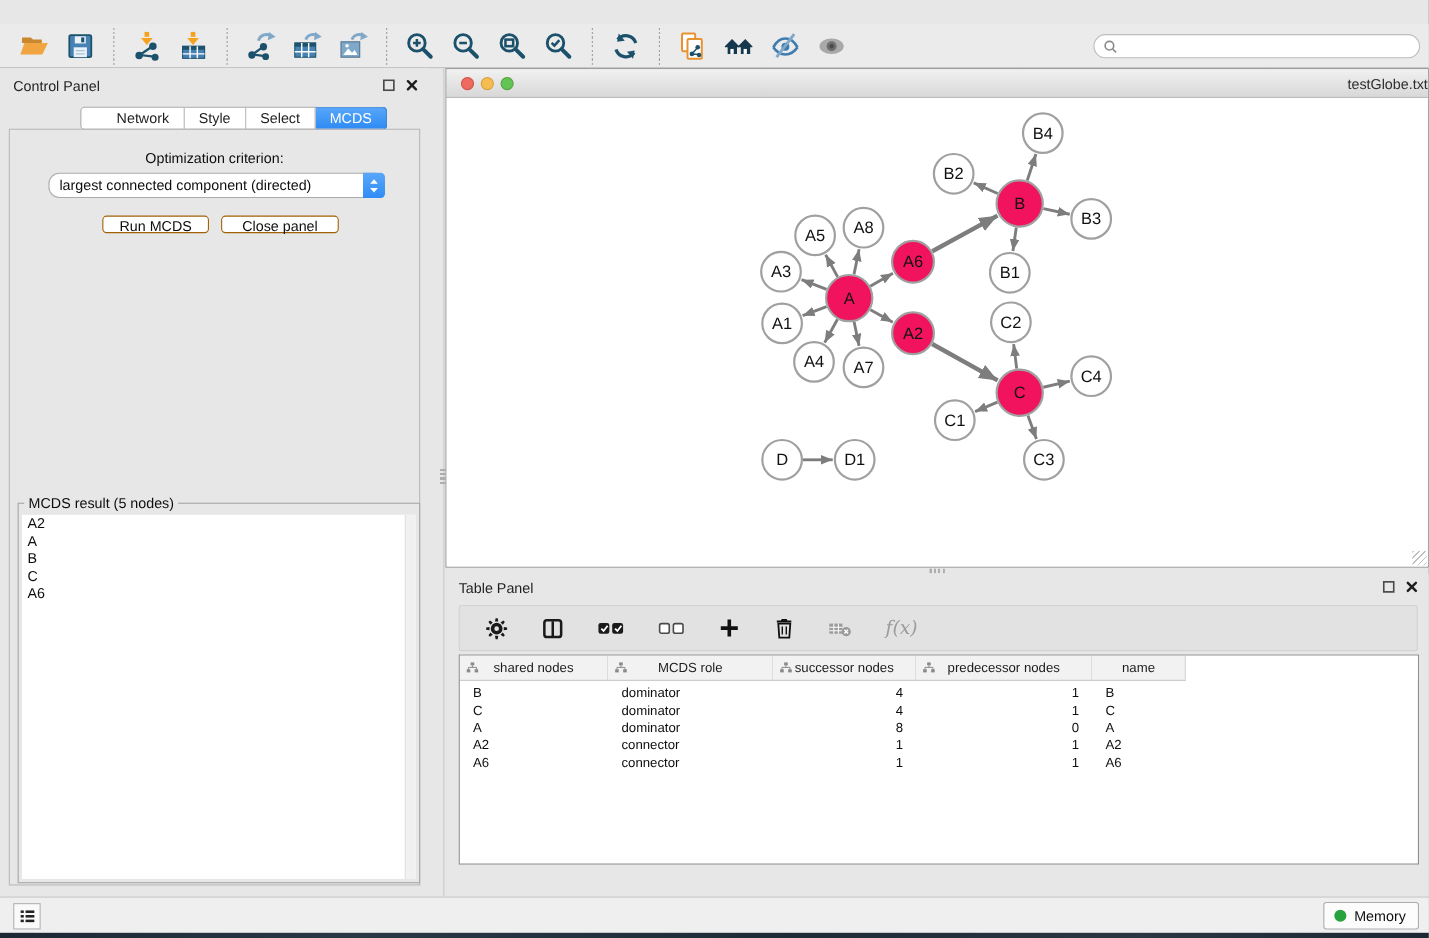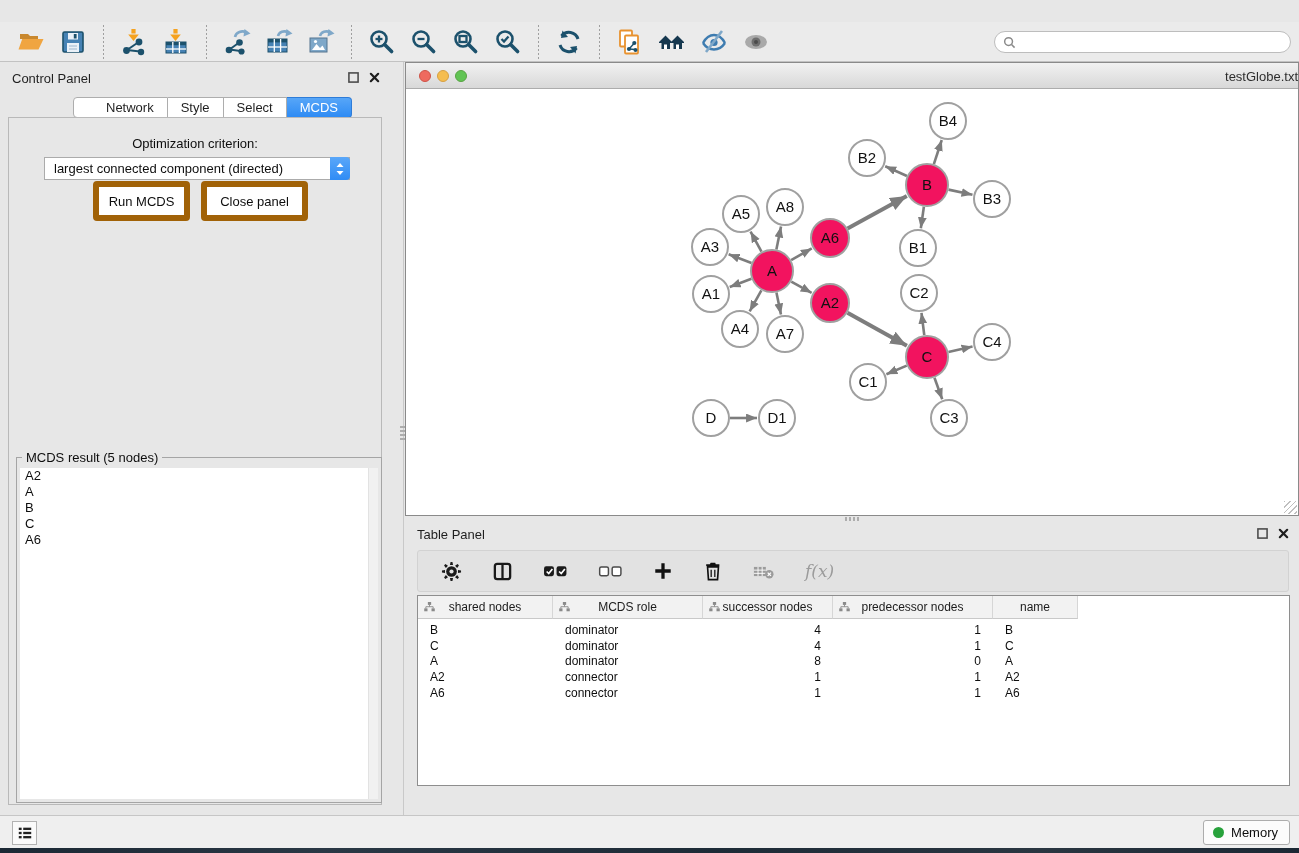--- a/index.html
+++ b/index.html
@@ -29,24 +29,24 @@
   .icon-btn{background:none;border:none;padding:0;cursor:pointer;line-height:0;}
   .cp-float{position:absolute;right:31px;top:10px;}
   .cp-close{position:absolute;right:10px;top:10px;}
   .cp-tabs{position:absolute;left:73px;top:35px;display:flex;}
   .seg{height:21px;font-size:13px;padding:0 13px;background:#FFF;border:1px solid #ADADAD;border-left:none;color:#1F1F1F;cursor:pointer;}
   .seg:first-child{border-left:1px solid #ADADAD;border-radius:4px 0 0 4px;padding-left:32px;}
   .seg:last-child{border-radius:0 4px 4px 0;}
   .seg.active{background:linear-gradient(#57A6F8,#2E8BF4);color:#FFF;border-color:#2E7CD8;}
   .cp-box{position:absolute;left:8px;top:55px;width:374px;height:688px;border:1px solid #B9B9B9;box-sizing:border-box;}
   .opt-label{position:absolute;top:18px;left:0;width:100%;text-align:center;font-size:13px;color:#0E0E0E;}
-  .dropdown{position:absolute;left:35px;top:39px;width:306px;height:23px;background:#FFF;border:1px solid #ABABAB;border-radius:0;box-sizing:border-box;cursor:pointer;}
+  .dropdown{position:absolute;left:35px;top:39px;width:306px;height:23px;background:#FFF;border:1px solid #ABABAB;border-radius:10px;box-sizing:border-box;cursor:pointer;}
   .dropdown-value{position:absolute;left:9px;top:3px;font-size:13px;color:#0E0E0E;white-space:nowrap;}
   .dropdown-stepper{position:absolute;right:-1px;top:-1px;bottom:-1px;width:20px;background:linear-gradient(#5AA7F9,#2F8CF5);border-radius:0 4px 4px 0;display:flex;align-items:center;justify-content:center;}
-  .btn{position:absolute;top:63px;height:40px;background:#FFF;border:6px solid #a16207;border-radius:4px;font-size:13px;color:#0E0E0E;cursor:pointer;}
+  .btn{position:absolute;top:78px;height:16px;background:#FFF;border:1px solid #a16207;border-radius:4px;font-size:13px;color:#0E0E0E;cursor:pointer;}
   .run-btn{left:84px;width:97px;}
   .closep-btn{left:192px;width:107px;}
   .groupbox{position:absolute;left:7px;top:339px;width:364px;height:344px;border:1px solid #A5A5A5;background:#E7E7E7;}
   .groupbox-title{position:absolute;top:-8px;left:5px;padding:0 4px;background:#E7E7E7;font-size:13px;color:#0E0E0E;}
   .result-list{position:absolute;left:3px;right:3px;top:10px;bottom:3px;background:#FFF;overflow:hidden;}
   .result-item{font-size:13px;line-height:16px;padding-left:5px;color:#0E0E0E;}
   .result-scroll{position:absolute;right:0;top:0;bottom:0;width:9px;background:#F1F1F1;border-left:1px solid #E2E2E2;}
   .vsplit{position:absolute;left:403px;top:62px;width:1px;height:753px;background:#C9C9C9;}
   .vgrip{position:absolute;left:400px;top:426px;width:7px;height:15px;background:repeating-linear-gradient(#ADADAD 0 2px,transparent 2px 4px);cursor:col-resize;}
   .hgrip{position:absolute;left:845px;top:517px;width:14px;height:4px;background:repeating-linear-gradient(90deg,#ADADAD 0 2px,transparent 2px 4px);cursor:row-resize;}

